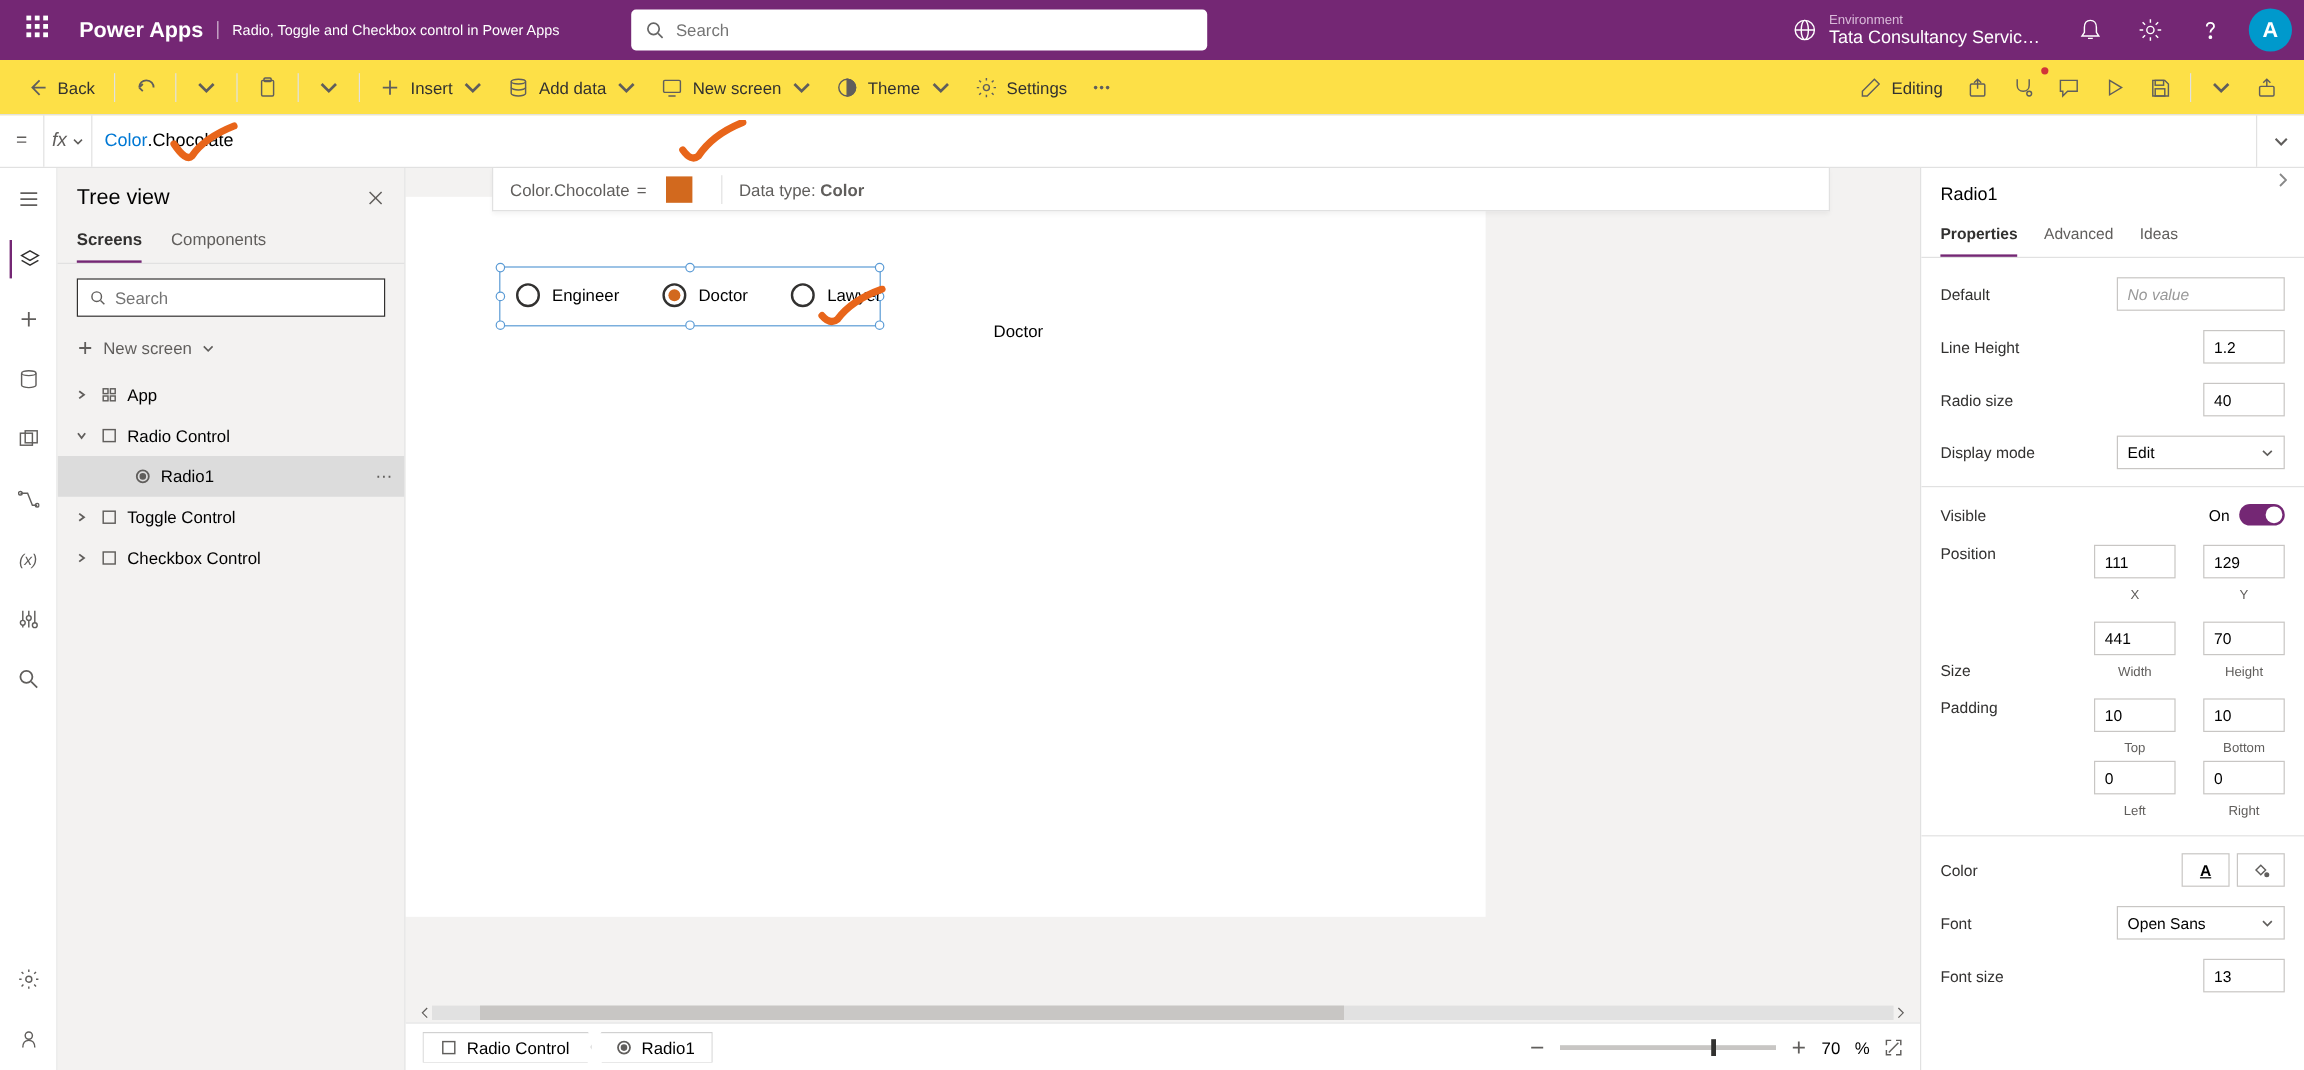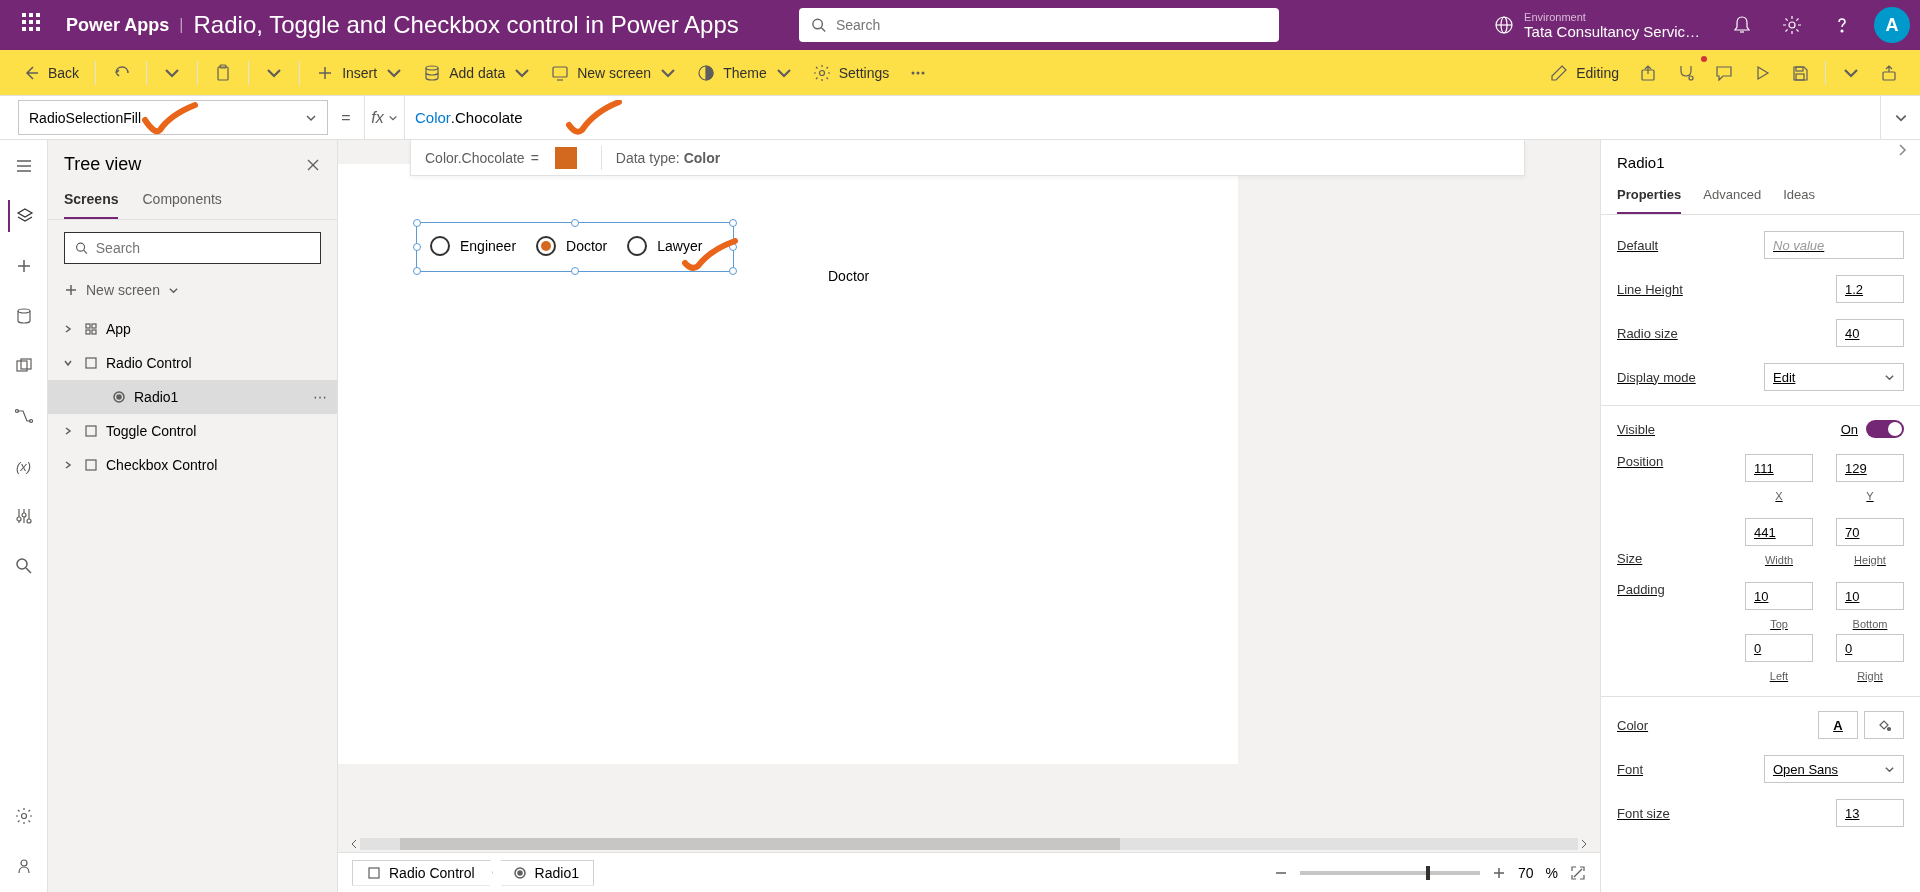--- a/index.html
+++ b/index.html
@@ -4,21 +4,21 @@
 <style>
 * { box-sizing: border-box; margin: 0; padding: 0; font-family: "Segoe UI", Arial, sans-serif; }
 body { width: 1920px; height: 892px; overflow: hidden; background: #fff; }
 
 
 .header-bar { height: 50px; background: #742774; display: flex; align-items: center; color: #fff; padding: 0 10px; }
 .waffle-icon { width: 24px; height: 24px; margin: 0 12px; display: grid; grid-template-columns: repeat(3,4px); grid-template-rows: repeat(3,4px); gap: 3px; cursor: pointer; }
 .waffle-icon span { background: #fff; }
 .header-title { font-size: 18px; font-weight: 600; margin-left: 8px; }
 .header-separator { margin: 0 10px; color: #c19ec1; }
-.header-subtitle { font-size: 24px; }
+.header-subtitle { font-size: 12px; }
 .search-box { margin-left: 60px; width: 480px; height: 34px; background: #fff; border-radius: 4px; display: flex; align-items: center; padding: 0 12px; }
 .search-box svg { width: 16px; height: 16px; }
 .search-box input { border: none; outline: none; margin-left: 10px; font-size: 14px; width: 100%; color: #666; }
 .header-right { margin-left: auto; display: flex; align-items: center; gap: 14px; }
 .env-block { display: flex; align-items: center; gap: 10px; margin-right: 10px; cursor: pointer; }
 .env-text-small { font-size: 11px; color: #d9bad9; }
 .env-text { font-size: 15px; color: #fff; }
 .header-icon-btn { width: 36px; height: 36px; display: flex; align-items: center; justify-content: center; cursor: pointer; color: #fff; }
 .avatar { width: 36px; height: 36px; border-radius: 50%; background: #0099cc; color: #fff; display: flex; align-items: center; justify-content: center; font-size: 18px; font-weight: 600; cursor: pointer; }
 
@@ -72,21 +72,21 @@
 .tree-indent { display: inline-block; }
 .tree-chevron { width: 16px; text-align: center; color: #605e5c; }
 .tree-icon { width: 18px; height: 18px; margin: 0 6px; display: flex; align-items: center; justify-content: center; }
 .tree-more { margin-left: auto; color: #605e5c; }
 
 
 .canvas-area { flex: 1; background: #f3f2f1; position: relative; overflow: hidden; }
 .canvas-inner { position: absolute; left: 0; top: 24px; width: 900px; height: 600px; background: #fff; }
 .selection-box { position: absolute; border: 1px solid #5b9bd5; }
 .sel-handle { position: absolute; width: 8px; height: 8px; background: #fff; border: 1px solid #5b9bd5; border-radius: 50%; }
-.radio-group { position: absolute; display: flex; gap: 20px; align-items: center; }
+.radio-group { position: absolute; display: flex; gap: 36px; align-items: center; }
 .radio-opt { display: flex; align-items: center; gap: 10px; font-size: 14px; }
 .radio-circle { width: 20px; height: 20px; border: 2px solid #323130; border-radius: 50%; display: flex; align-items: center; justify-content: center; }
 .radio-dot { width: 10px; height: 10px; background: #d2691e; border-radius: 50%; }
 .output-label { position: absolute; font-size: 14px; }
 .hscroll { position: absolute; bottom: 40px; left: 10px; right: 10px; height: 16px; display: flex; align-items: center; }
 .hscroll-track { flex: 1; height: 12px; background: #e1e1e1; position: relative; }
 .hscroll-thumb { position: absolute; left: 40px; width: 720px; height: 12px; background: #c8c6c4; }
 
 
 .bottom-bar { position: absolute; bottom: 0; left: 0; right: 0; height: 40px; background: #fff; border-top: 1px solid #e1e1e1; display: flex; align-items: center; padding: 0 14px; font-size: 14px; }
@@ -97,21 +97,21 @@
 .zoom-slider { width: 180px; height: 4px; background: #c8c6c4; position: relative; }
 .zoom-slider-thumb { position: absolute; left: 70%; top: -5px; width: 4px; height: 14px; background: #323130; }
 
 
 .right-panel { width: 320px; background: #fff; border-left: 1px solid #e1e1e1; display: flex; flex-direction: column; overflow: hidden; }
 .rp-header { padding: 14px 16px 6px; font-size: 15px; position: relative; }
 .rp-nav-arrow { position: absolute; right: 10px; top: 2px; color: #888; cursor: pointer; }
 .rp-tabs { display: flex; gap: 22px; padding: 0 16px; border-bottom: 1px solid #e1e1e1; }
 .rp-tab { font-size: 13px; padding: 10px 0; cursor: pointer; color: #605e5c; }
 .rp-tab.active { border-bottom: 2px solid #742774; color: #323130; font-weight: 600; }
-.rp-body { flex: 1; overflow-y: auto; padding: 8px 0; text-decoration: underline; }
+.rp-body { flex: 1; overflow-y: auto; padding: 8px 0; }
 .rp-row { display: flex; align-items: center; padding: 8px 16px; font-size: 13px; }
 .rp-label { color: #323130; }
 .rp-control { margin-left: auto; }
 .rp-input { width: 140px; height: 28px; border: 1px solid #c8c6c4; padding: 0 8px; font-size: 13px; }
 .rp-input-small { width: 68px; height: 28px; border: 1px solid #c8c6c4; padding: 0 8px; font-size: 13px; }
 .rp-select { width: 140px; height: 28px; border: 1px solid #c8c6c4; padding: 0 8px; font-size: 13px; display: flex; align-items: center; justify-content: space-between; cursor: pointer; }
 .rp-pair { display: flex; gap: 8px; flex-direction: column; align-items: center; }
 .rp-pairs { display: flex; gap: 23px; }
 .rp-sublabel { font-size: 11px; color: #605e5c; text-align: center; }
 .toggle { width: 38px; height: 18px; background: #742774; border-radius: 10px; position: relative; cursor: pointer; }
@@ -315,26 +315,20 @@
   </div>
   <div class="toolbar-btn">
     <svg viewBox="0 0 18 18" fill="none" stroke="#605e5c" stroke-width="1.2">
         <rect x="3" y="8" width="12" height="8" rx="1"></rect>
         <path d="M9 2 L9 8 M6 5 L9 2 L12 5"></path>
       </svg>
   </div>
 </div>
 
 <div class="formula-row">
-  <div class="property-selector">
-    <span>RadioSelectionFill</span>
-    <svg class="chev" width="12" height="12" viewBox="0 0 12 12" fill="none" stroke="#605e5c" stroke-width="1.5">
-        <path d="M2 4 L6 8 L10 4"></path>
-      </svg>
-  </div>
   <div class="equals-sign">=</div>
   <div class="fx-icon">
     <span>fx</span>
     <svg width="10" height="10" viewBox="0 0 12 12" fill="none" stroke="#605e5c" stroke-width="1.5" style="margin-left:4px">
         <path d="M2 4 L6 8 L10 4"></path>
       </svg>
   </div>
   <div class="formula-input">
     <span class="kw">Color</span>
       <span>.Chocolate</span>

